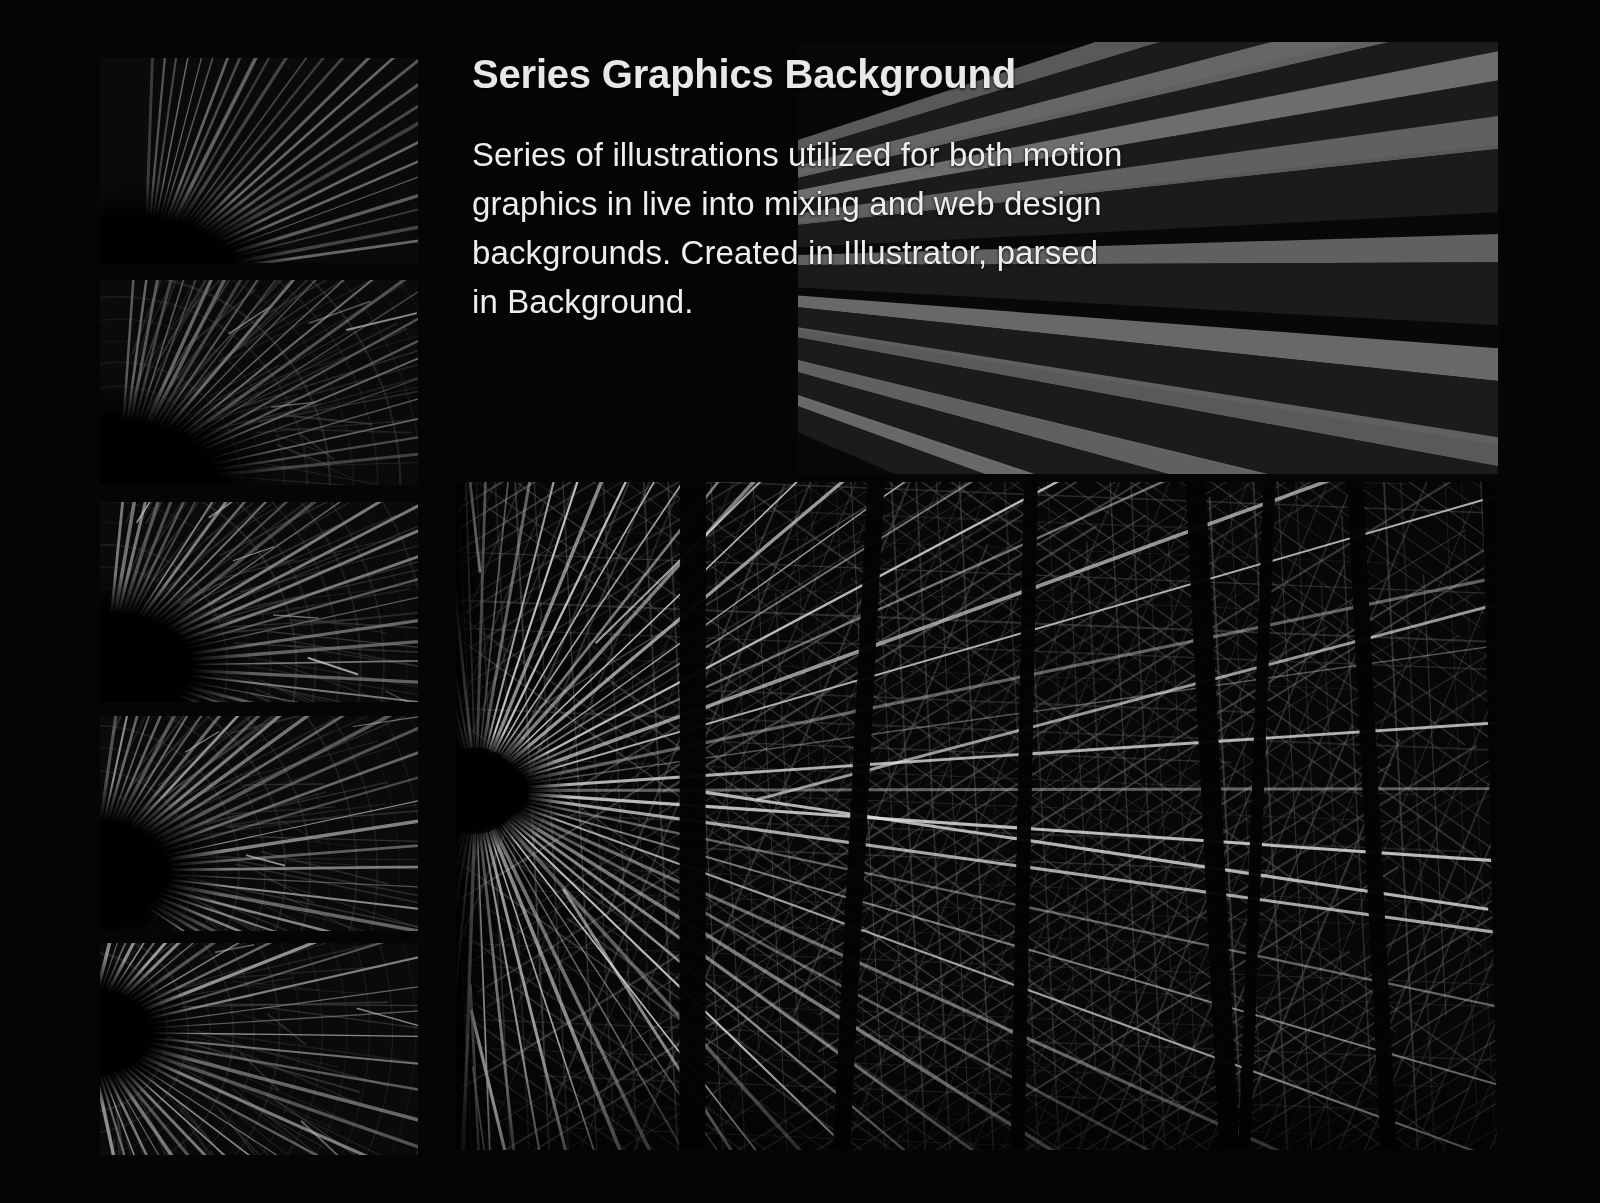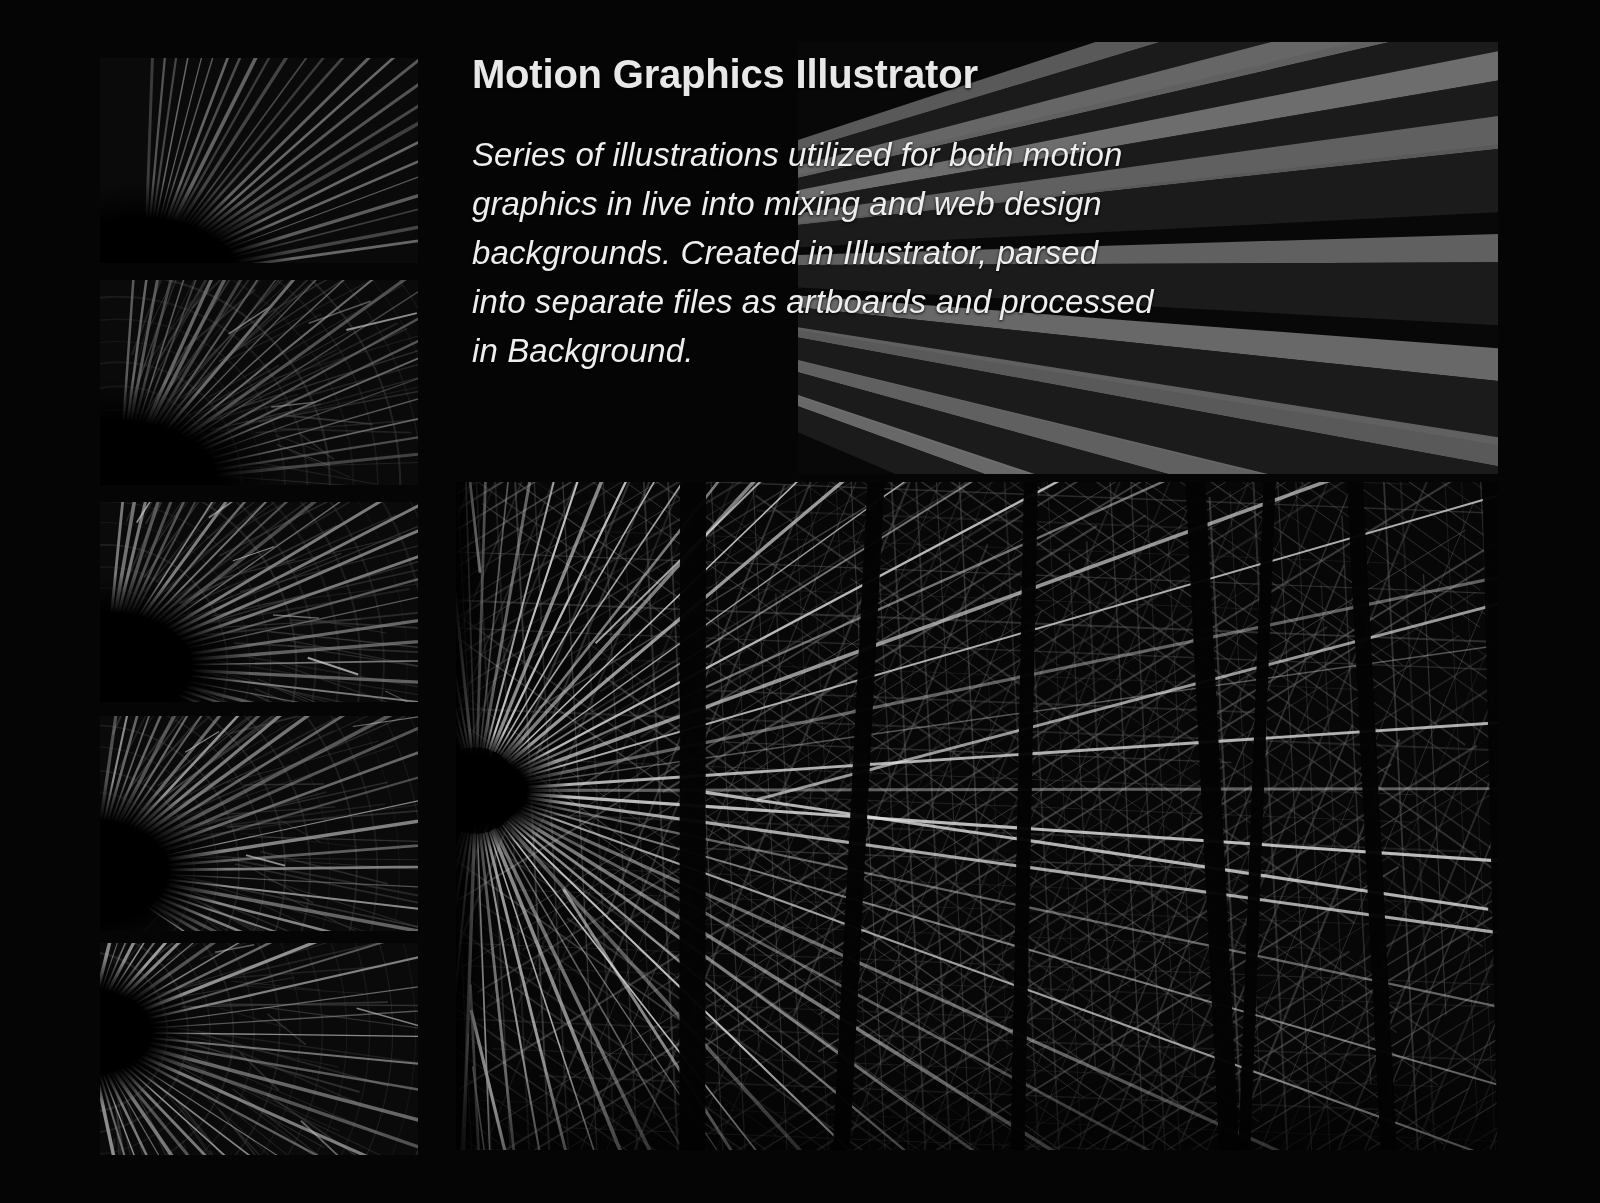--- a/index.html
+++ b/index.html
@@ -41,21 +41,21 @@
     font-size:40px;font-weight:700;line-height:1.33;color:#e8e8e8;
     letter-spacing:-0.2px;margin:0 0 0 0;
     text-shadow:0 1px 3px rgba(0,0,0,.9);
   }
   .title .l2{display:block;}
   .body-copy{
     margin:30px 0 0 0;font-size:33px;line-height:1.48;color:#eeeeee;
     font-weight:400;letter-spacing:.1px;
     text-shadow:0 1px 3px rgba(0,0,0,.95);
   }
-  .body-copy span{display:block;white-space:nowrap;font-style:italic;}
+  .body-copy span{display:block;white-space:nowrap;}
 </style>
 </head>
 <body>
 
 <div class="stage">
 
   <div class="thumb-col">
 
     <div class="thumb">
       <svg viewBox="0 0 318 205" preserveAspectRatio="none">
@@ -1643,24 +1643,23 @@
           <polygon points="1026.37,0 1048.37,0 1063.74166359386,668 1041.74166359386,668" fill="#030303" opacity="0.97"></polygon>
         </g>
       <rect width="1042" height="668" fill="url(#herocore)"></rect>
       <rect x="0" y="0" width="40" height="668" fill="url(#heroEdgeL)"></rect>
       <rect x="0" y="560" width="1042" height="108" fill="url(#heroEdgeB)"></rect>
     </svg>
   </div>
 
   <div class="text-block">
     <h1 class="title">
-      <span>Motion Graphics Illustrator</span>
+      <span>Series Graphics Background</span>
     </h1>
     <p class="body-copy">
       <span>Series of illustrations utilized for both motion</span>
       <span>graphics in live into mixing and web design</span>
       <span>backgrounds. Created in Illustrator, parsed</span>
-      <span>into separate files as artboards and processed</span>
       <span>in Background.</span>
     </p>
   </div>
 
 </div>
 
 </body></html>

